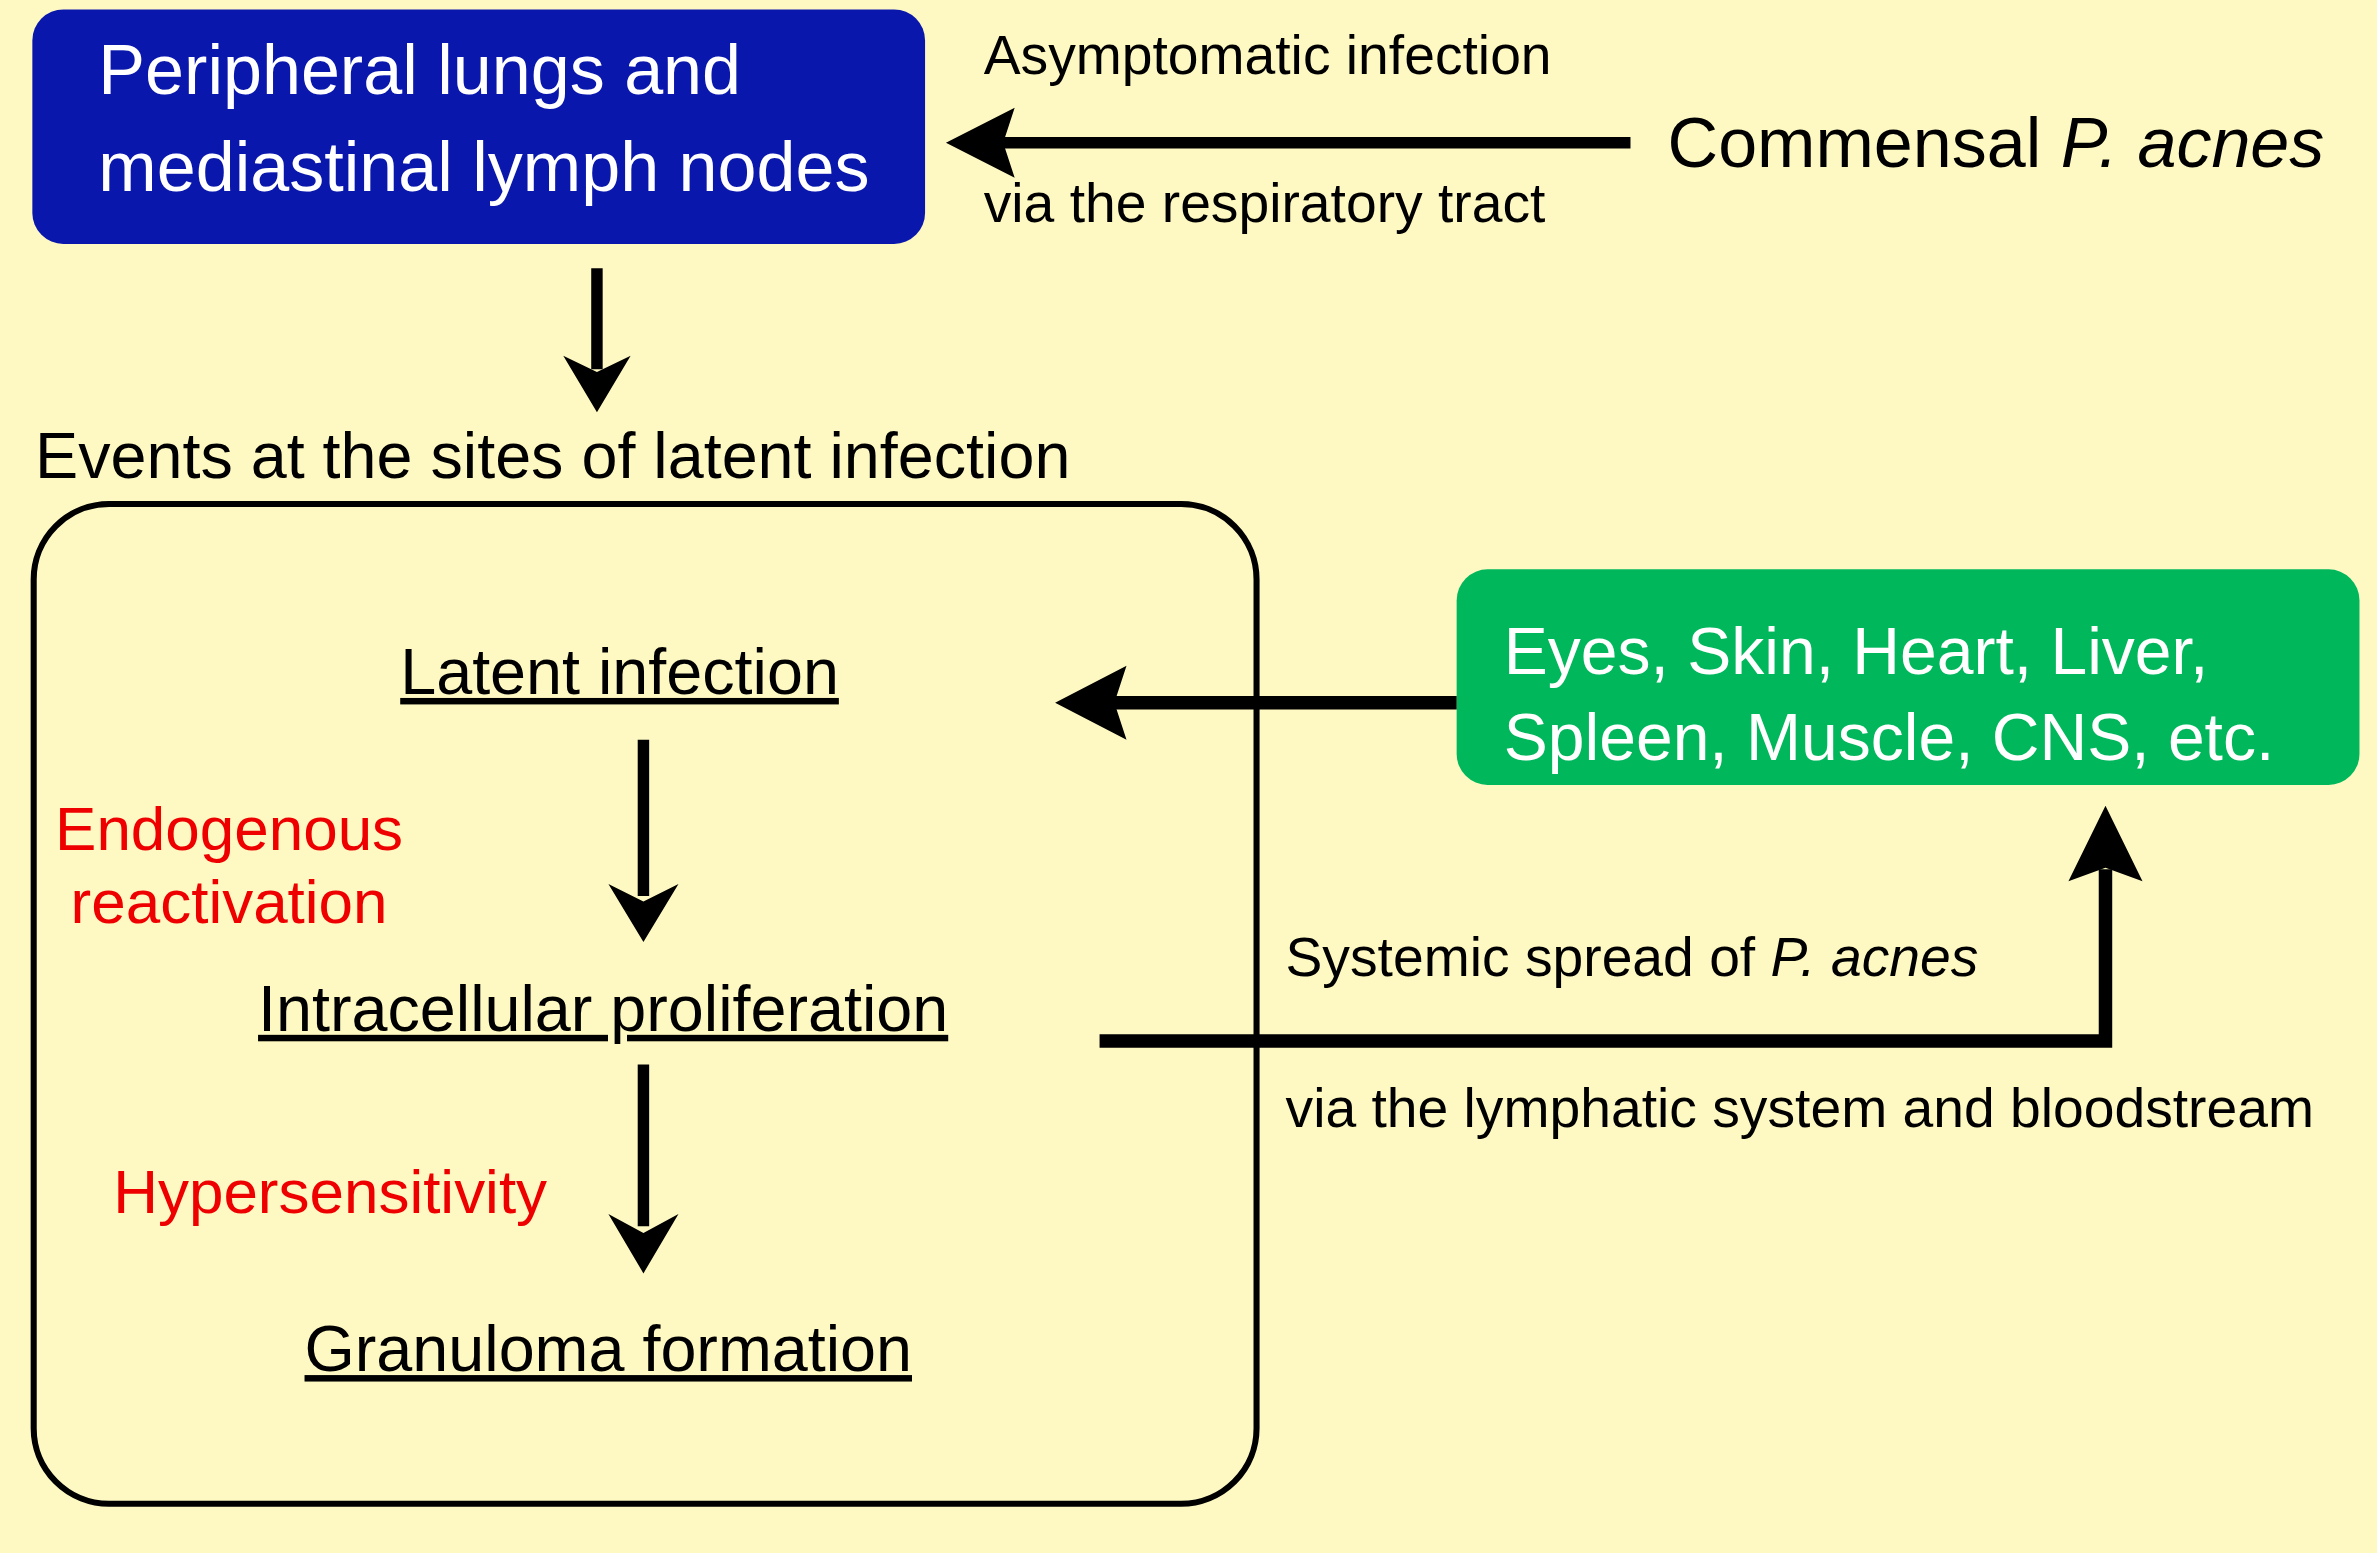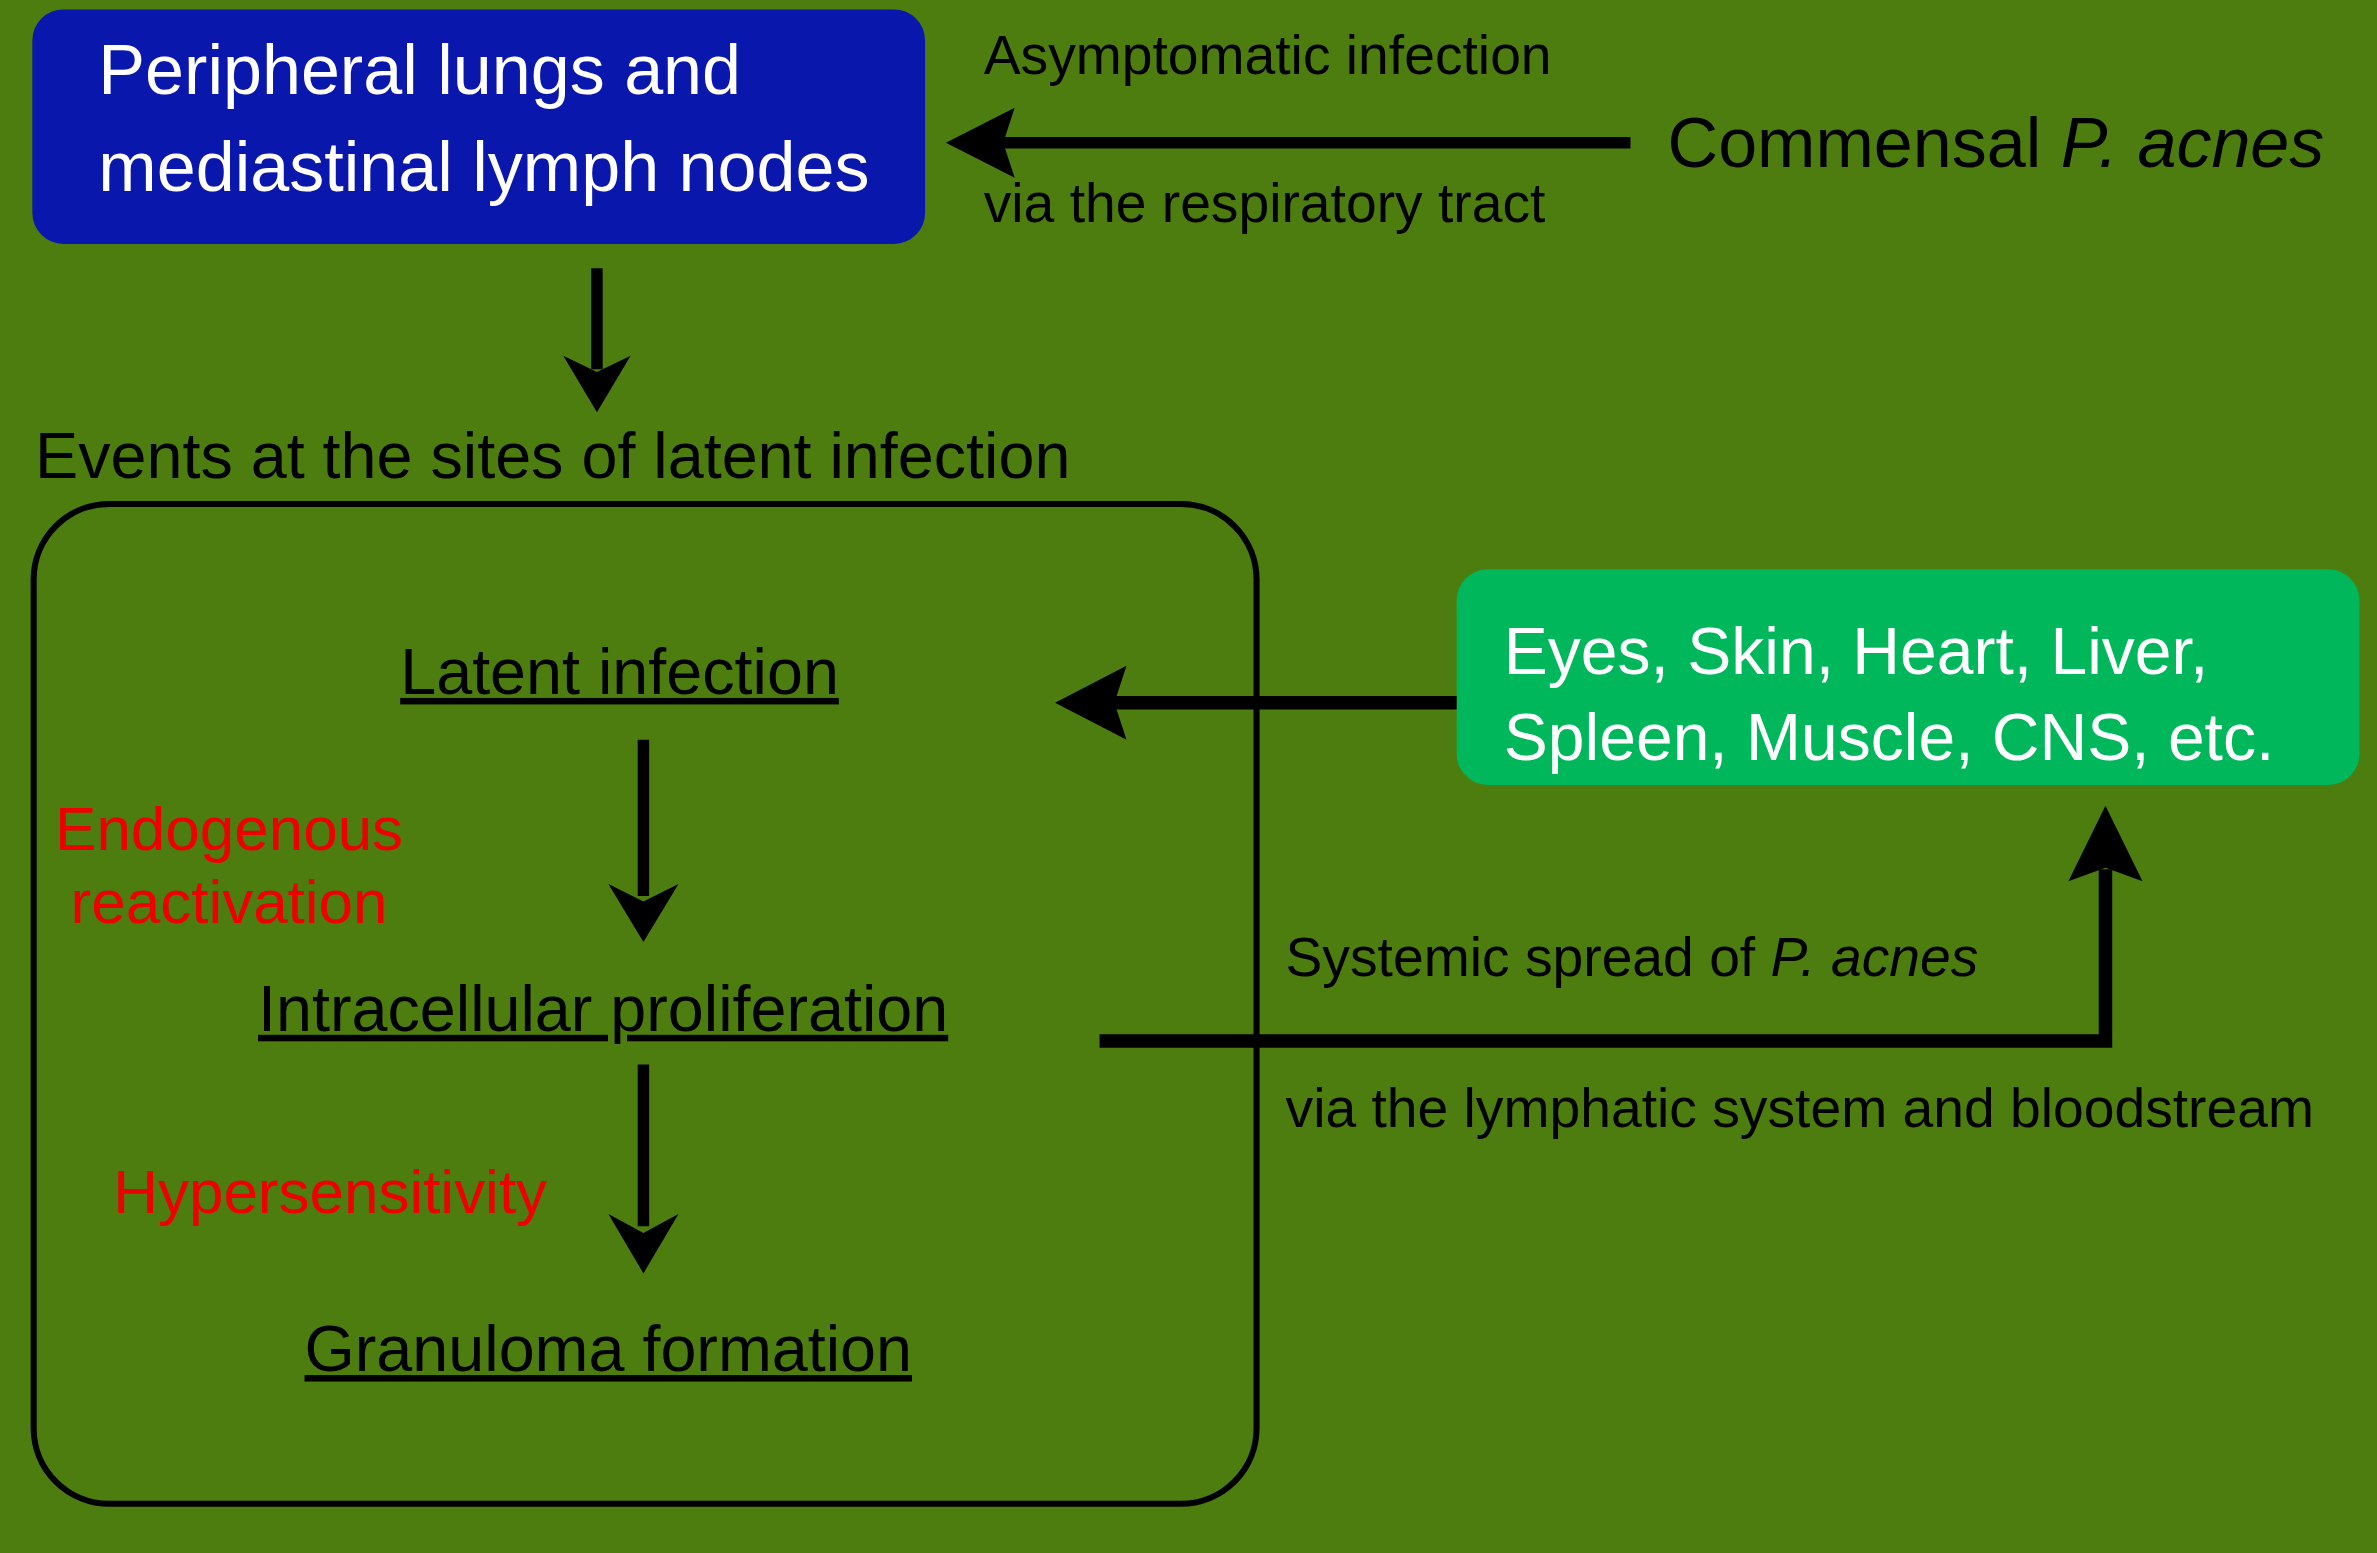--- a/index.html
+++ b/index.html
@@ -10,21 +10,21 @@
   body {
     width: 2377px;
     height: 1553px;
     overflow: hidden;
     font-family: "Liberation Sans", sans-serif;
   }
   #stage {
     position: relative;
     width: 2377px;
     height: 1553px;
-    background: #4d7c0f;
+    background: #fef9c3;
   }
   svg.layer {
     position: absolute;
     left: 0;
     top: 0;
     width: 2377px;
     height: 1553px;
   }
   .node-text {
     font-family: "Liberation Sans", sans-serif;

